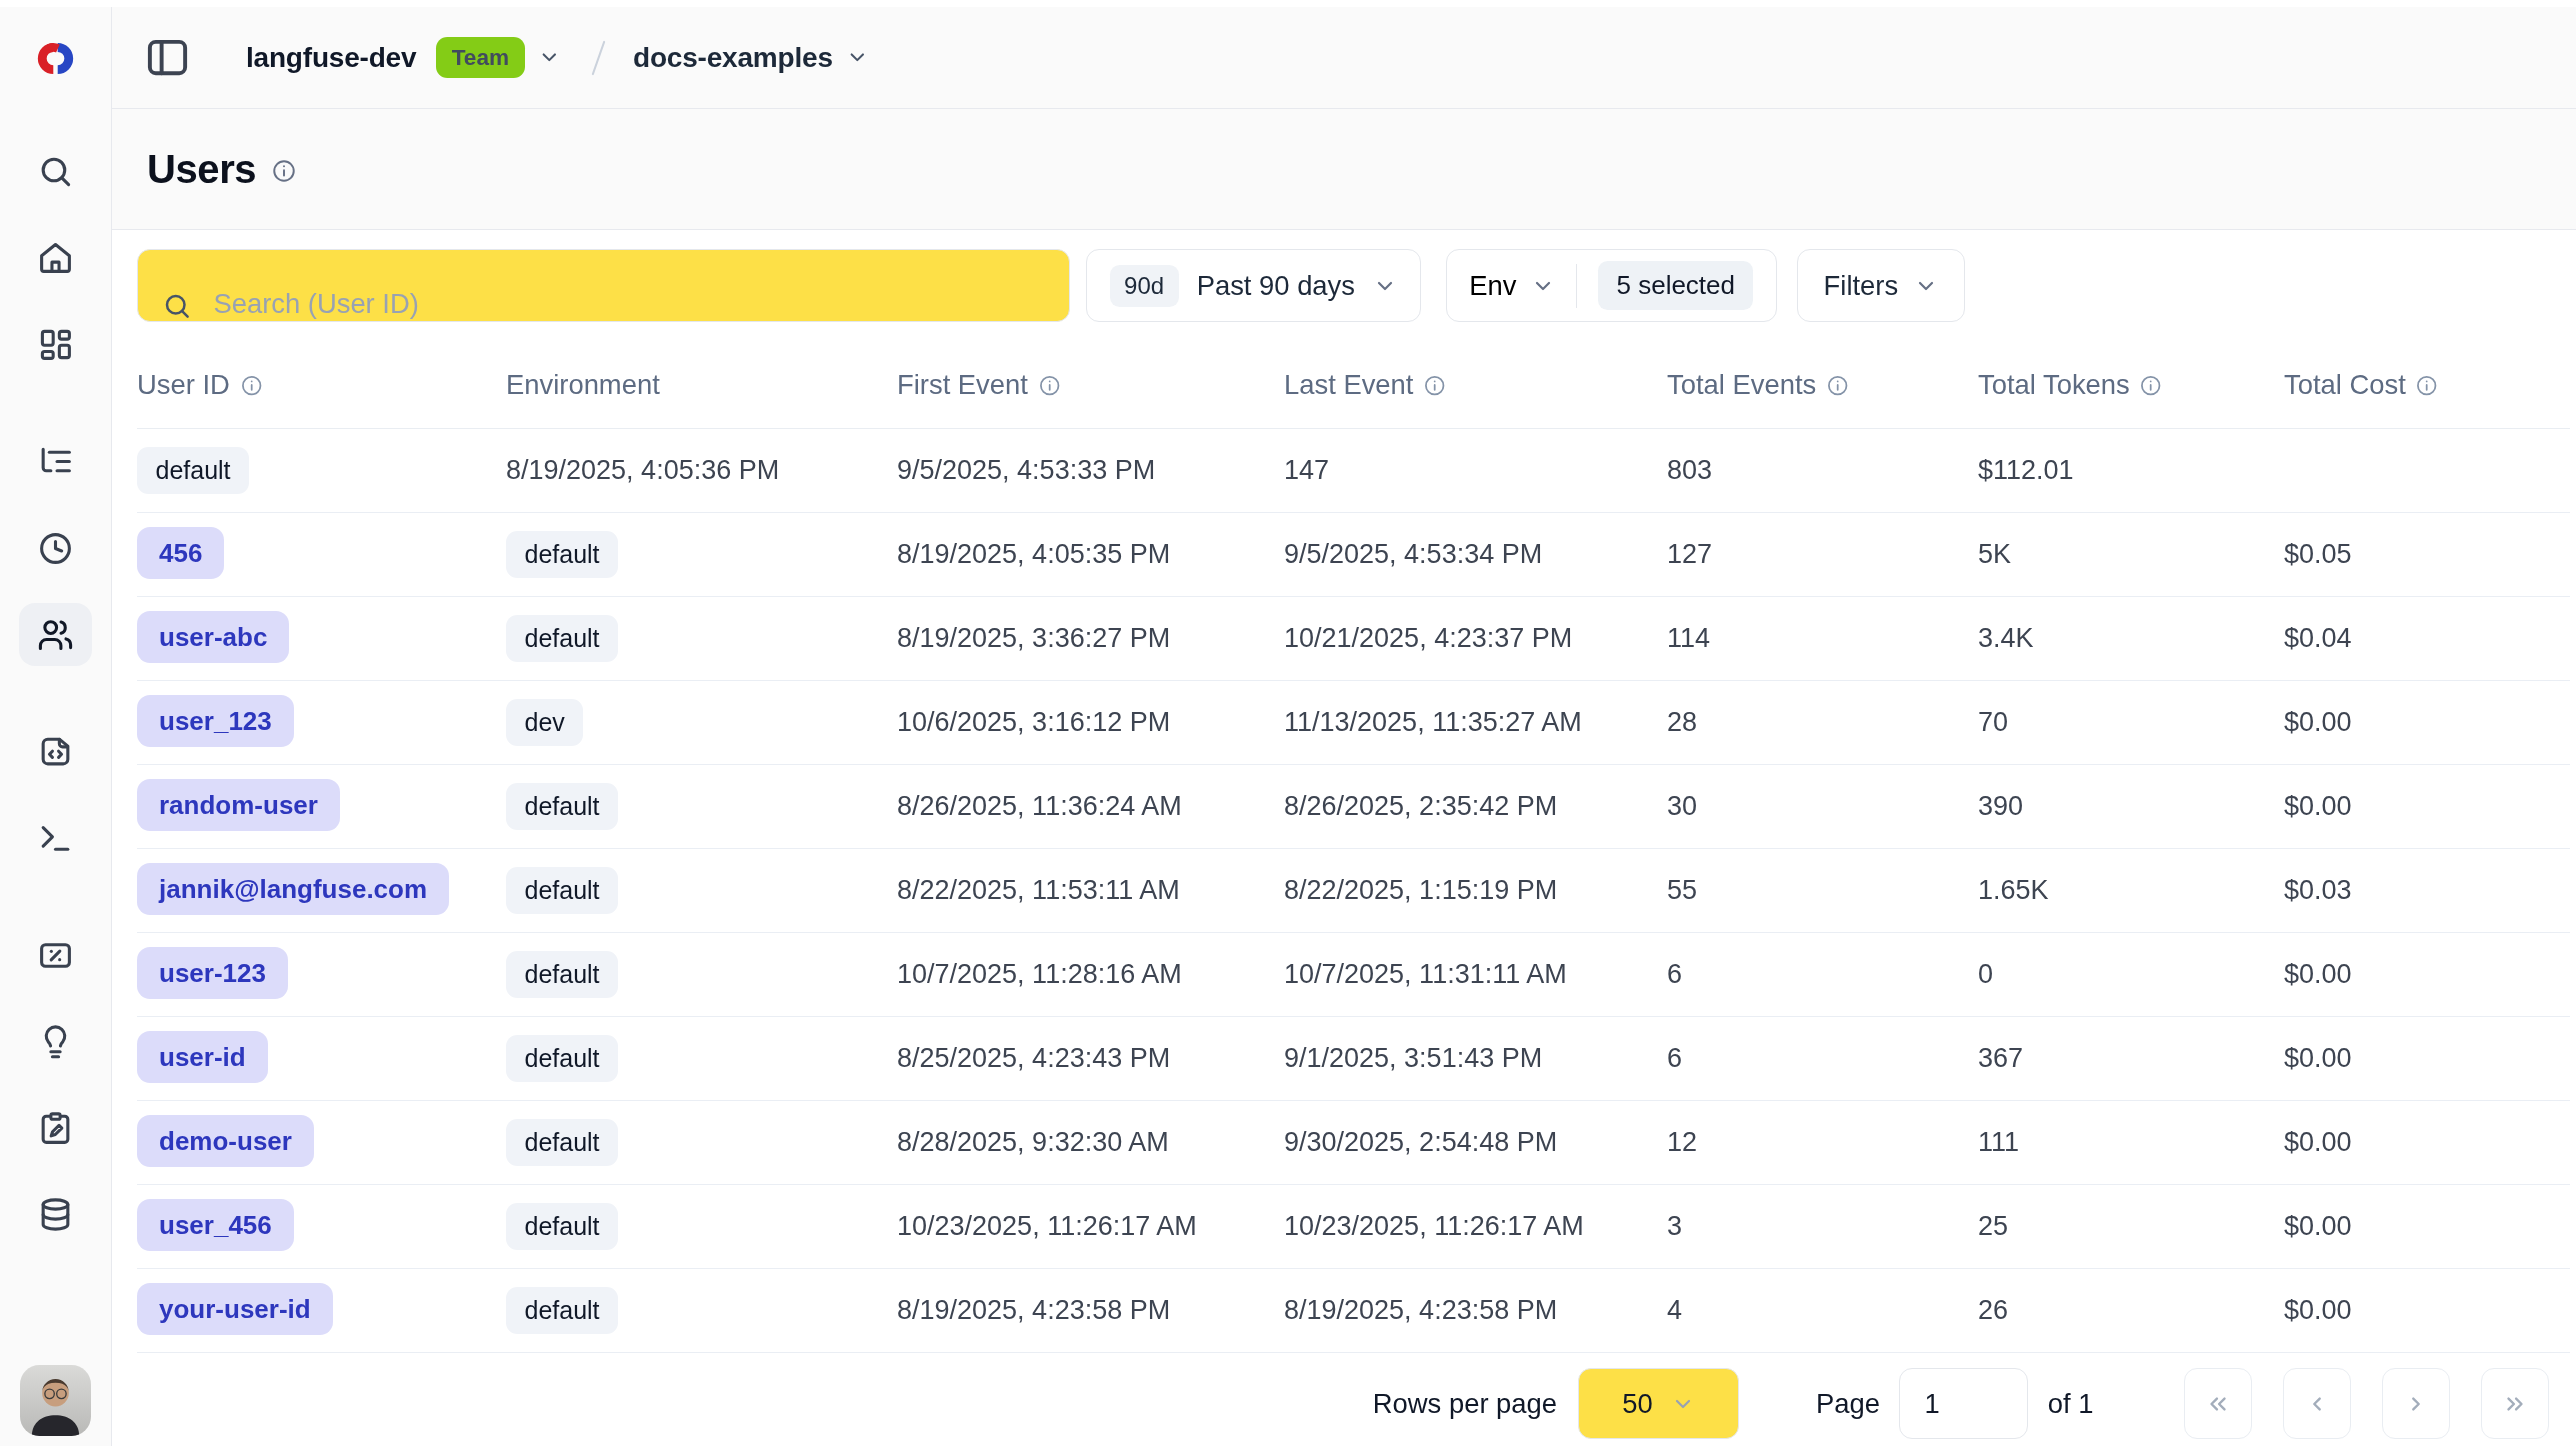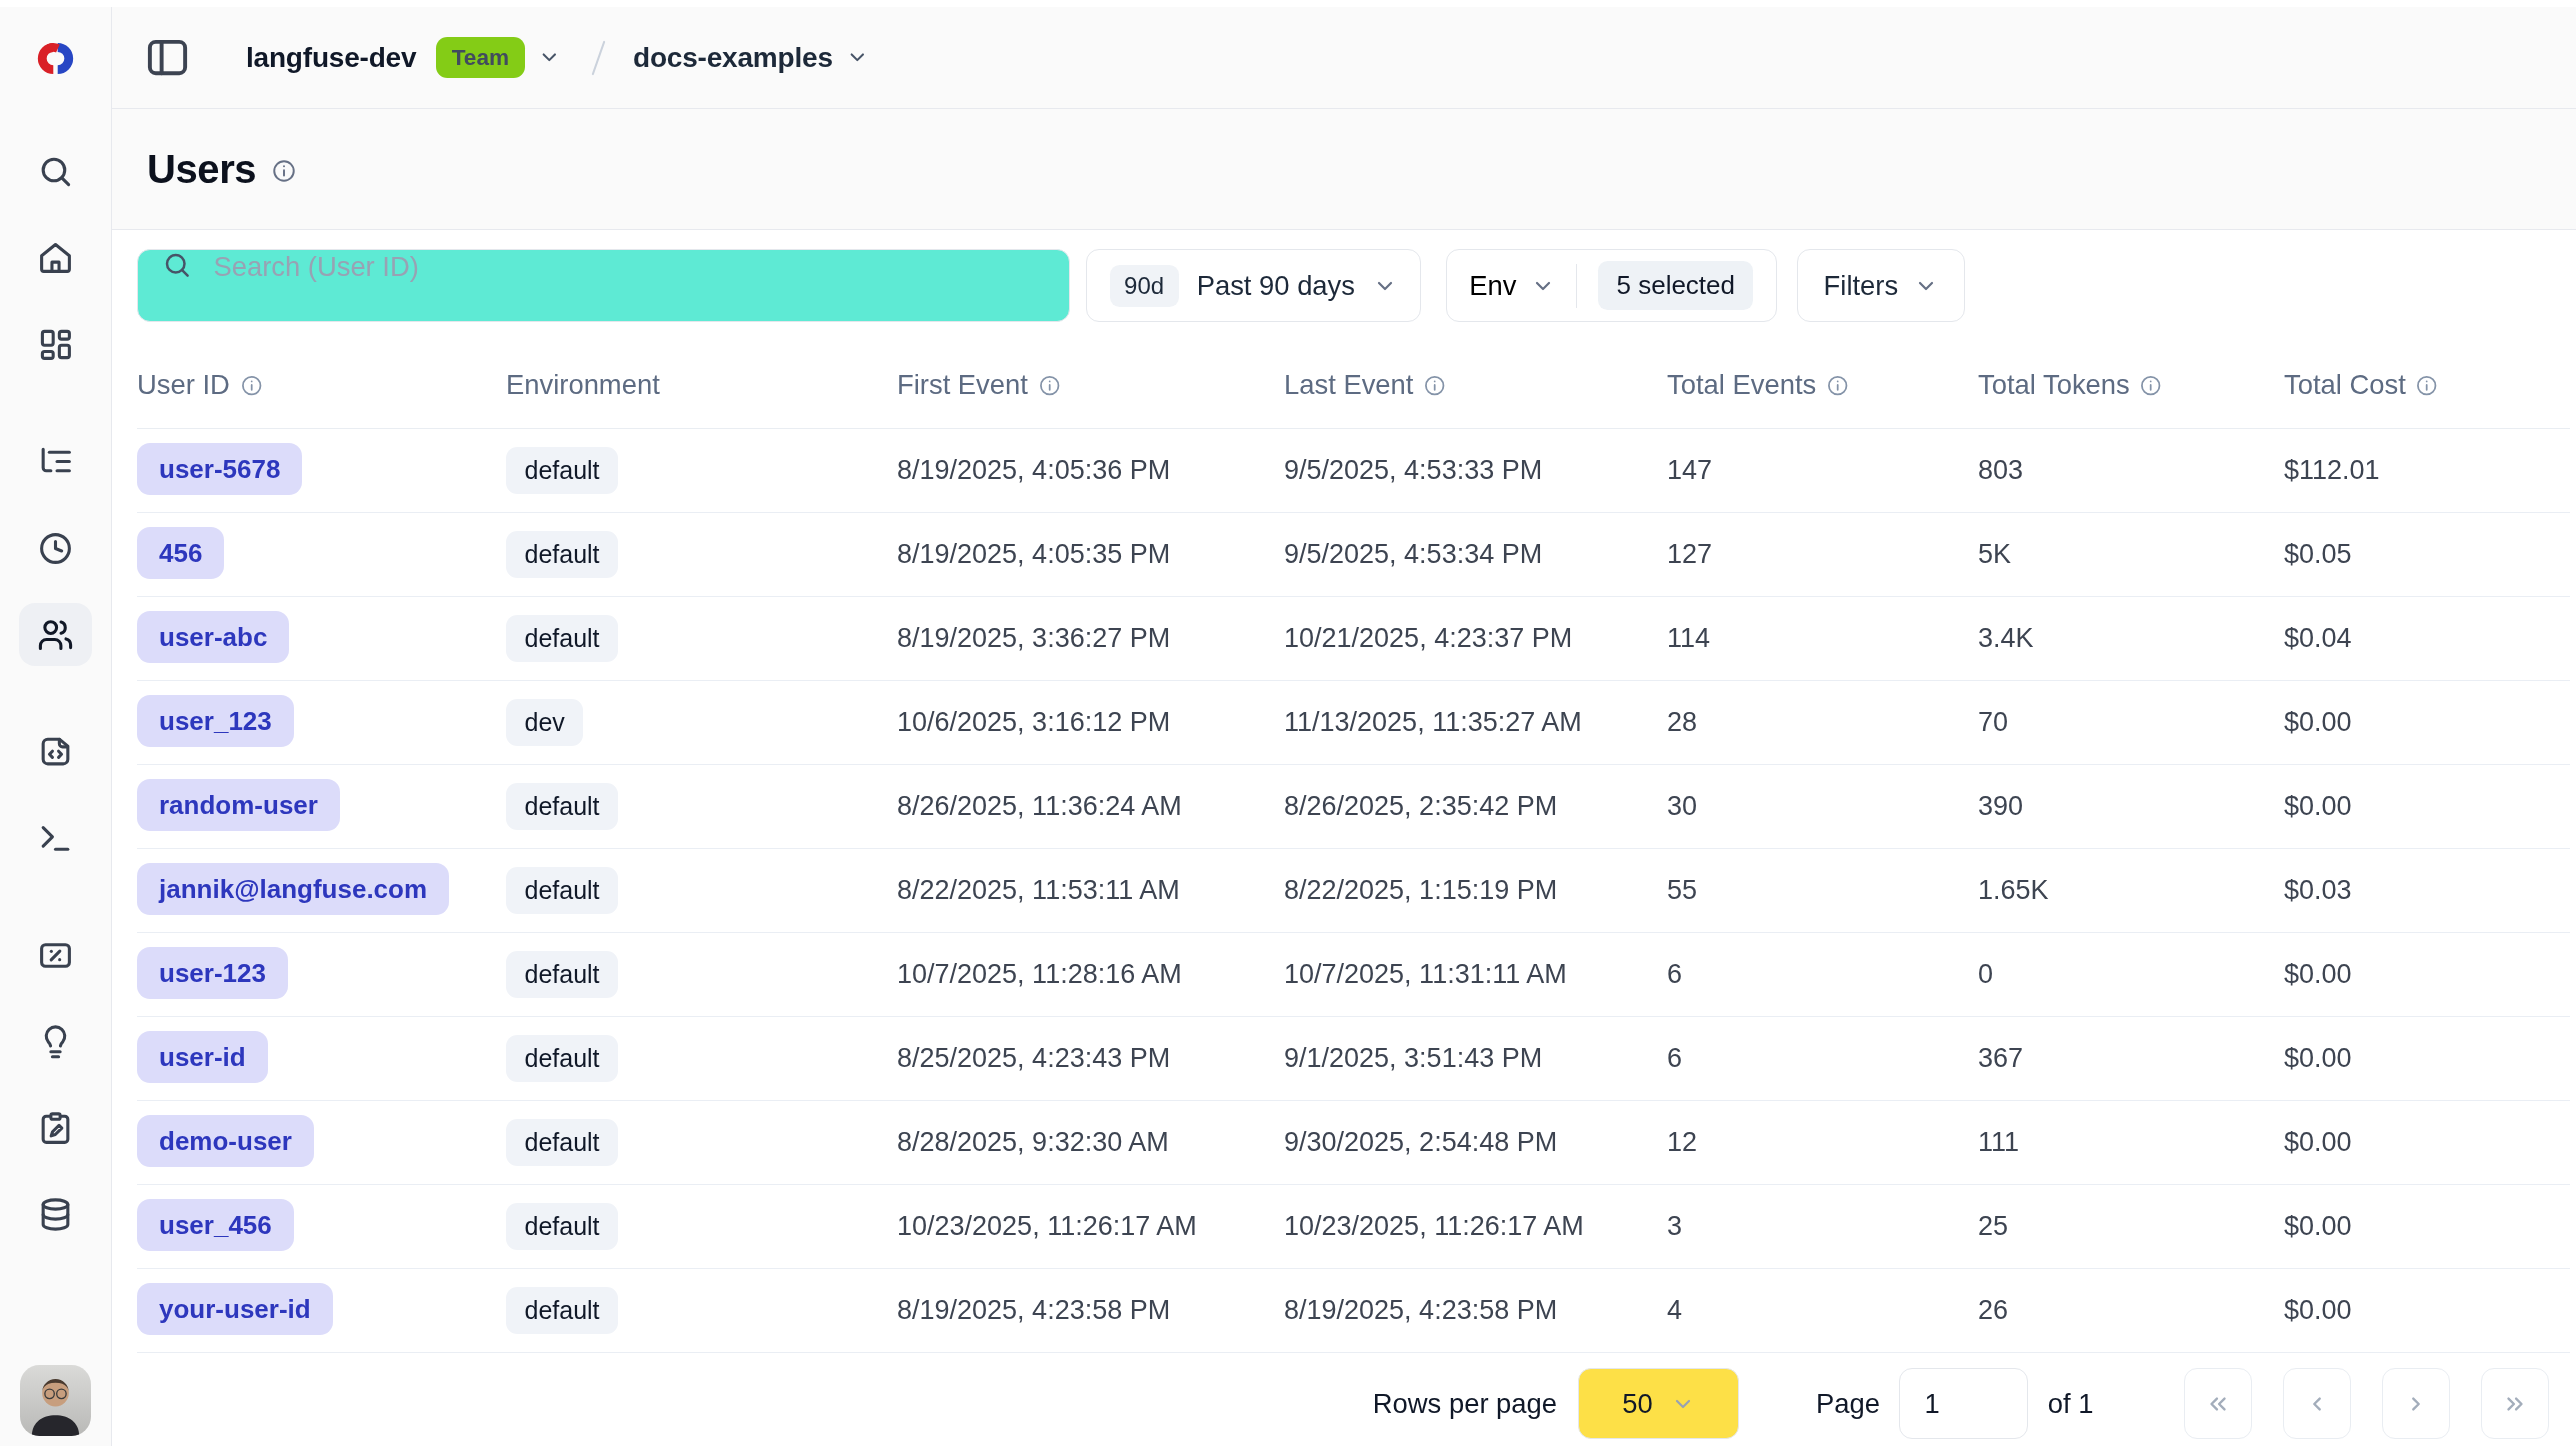--- a/index.html
+++ b/index.html
@@ -50,22 +50,22 @@
     display:flex;align-items:center;padding:0 35px;
   }
   .page-title{font-size:40px;font-weight:700;color:#0c111d;letter-spacing:-0.4px;}
   .title-info{width:26px;height:26px;color:#667085;margin-left:14.5px;margin-top:4.8px;}
 
   .content{flex:1;background:#fff;display:flex;flex-direction:column;padding:0 6.5px 0 25px;min-height:0;}
 
   
   .filter-row{display:flex;align-items:center;margin:19.4px 0 20px;}
   .search-box{
-    width:933px;height:73px;border:1.6px solid #e4e7ec;border-radius:13px;background:#5eead4;
-    display:flex;align-items:flex-start;
+    width:933px;height:73px;border:1.6px solid #e4e7ec;border-radius:13px;background:#fde047;
+    display:flex;align-items:flex-end;
   }
   .search-box svg{width:30px;height:30px;color:#475467;margin-left:24px;flex:none;}
   .search-box input{
     flex:1;border:none;outline:none;background:transparent;font-size:27.4px;margin-left:19.4px;
     color:#101828;font-family:"Liberation Sans",sans-serif;padding-right:16px;
   }
   .search-box input::placeholder{color:#98a2b3;}
   .btn{
     height:73px;border:1.6px solid #e4e7ec;border-radius:13px;background:#fff;
     display:flex;align-items:center;cursor:pointer;
@@ -360,21 +360,20 @@
               <span>Total Cost</span>
               <svg class="info" viewBox="0 0 24 24" fill="none" stroke="currentColor" stroke-width="1.8" stroke-linecap="round" stroke-linejoin="round">
                 <circle cx="12" cy="12" r="9"></circle>
                 <path d="M12 11.2v5"></path>
                 <path d="M12 7.6h.01"></path>
               </svg>
             </div>
           </div>
         <div id="tbody">
             <div class="tgrid trow">
-              <div><span class="user-badge">user-5678</span></div>
               <div><span class="env-badge">default</span></div>
               <div><span class="cell-text">8/19/2025, 4:05:36 PM</span></div>
               <div><span class="cell-text">9/5/2025, 4:53:33 PM</span></div>
               <div><span class="cell-text">147</span></div>
               <div><span class="cell-text">803</span></div>
               <div><span class="cell-text">$112.01</span></div>
             </div>
             <div class="tgrid trow">
               <div><span class="user-badge">456</span></div>
               <div><span class="env-badge">default</span></div>

